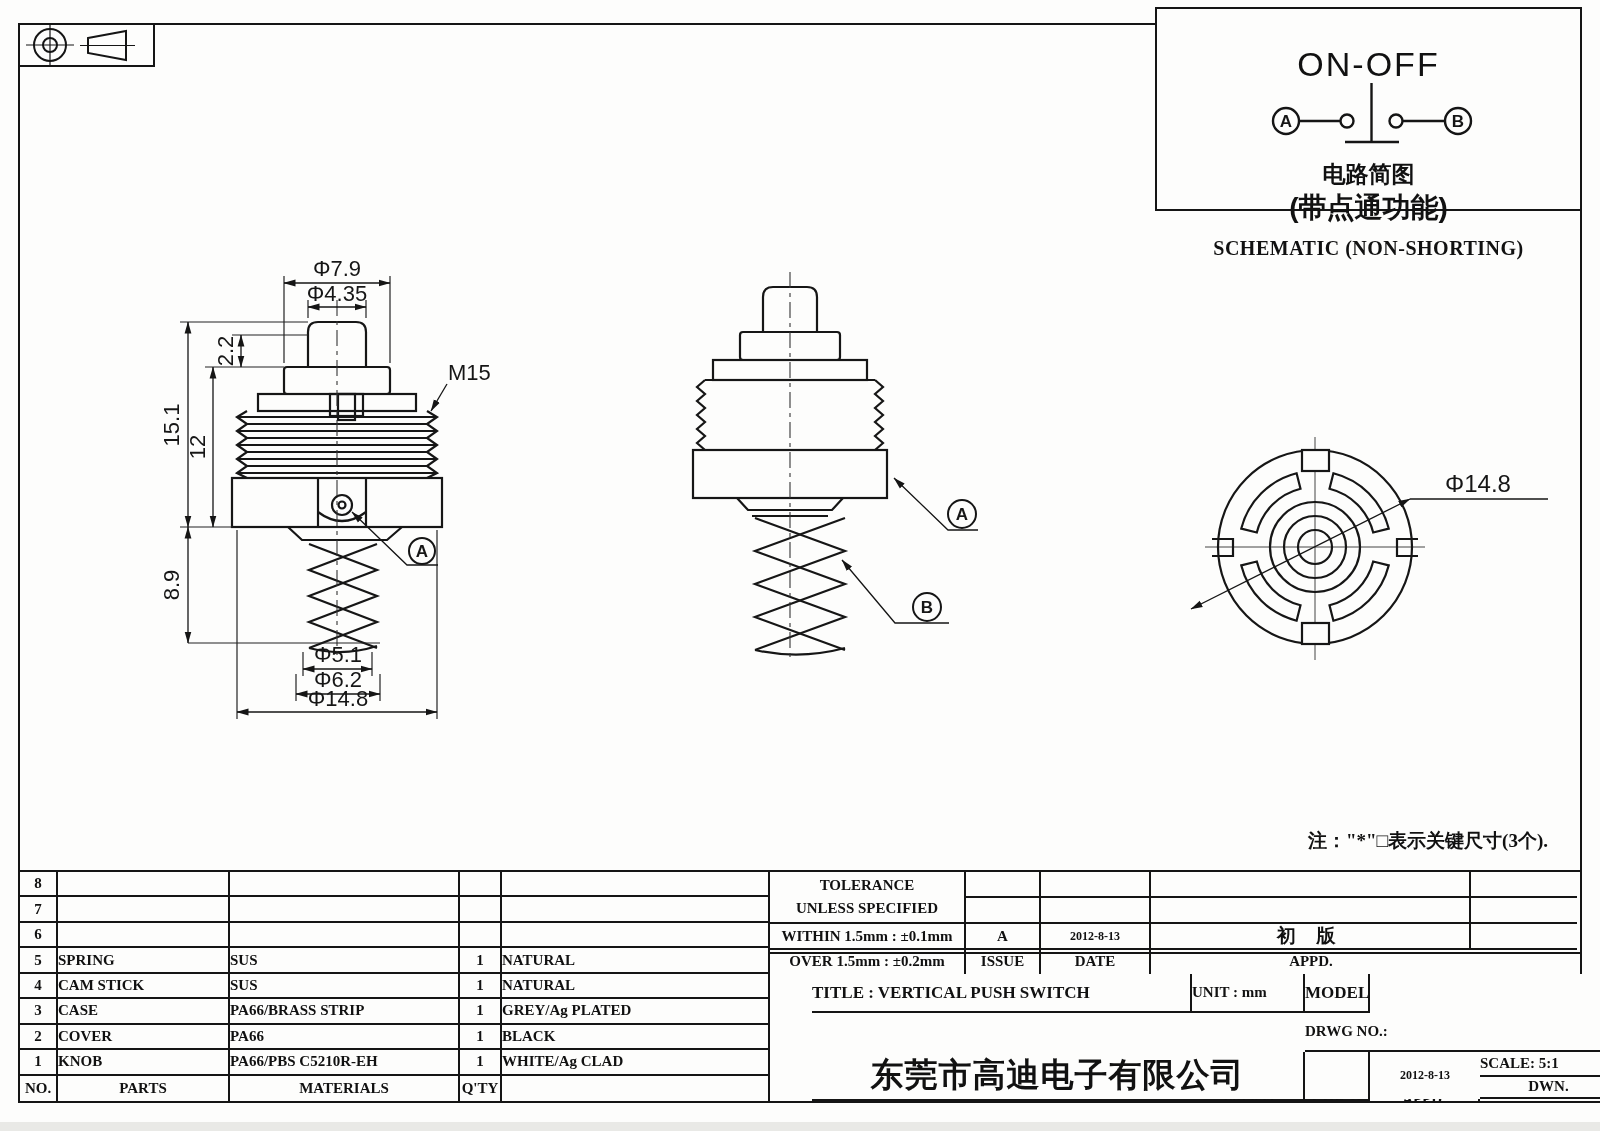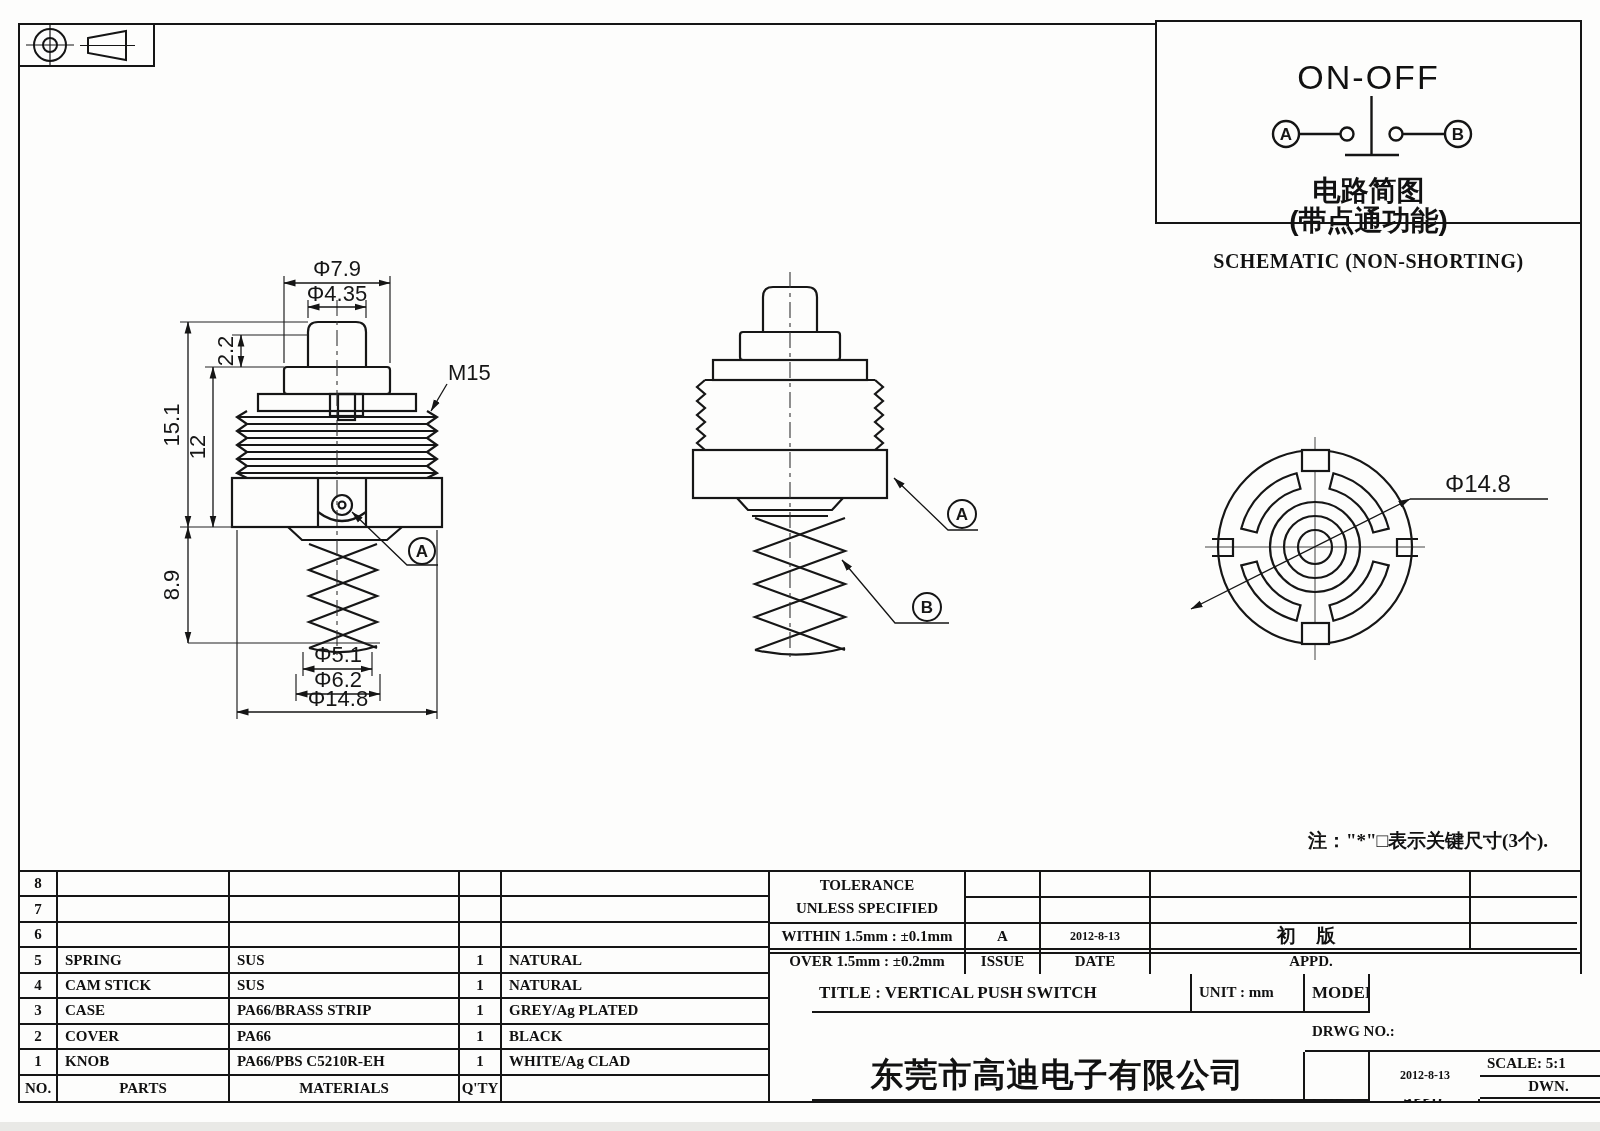--- a/index.html
+++ b/index.html
@@ -11,42 +11,42 @@
   }
   .frame {
     position:absolute; left:18px; top:23px; width:1564px; height:1080px;
     border:2.5px solid #151515;
   }
   .corner-box {
     position:absolute; left:18px; top:23px; width:137px; height:44px;
     border:2px solid #151515; background:#fdfdfc;
   }
   .schematic-box {
-    position:absolute; left:1155px; top:20px; width:427px; height:204px;
+    position:absolute; left:1155px; top:7px; width:427px; height:204px;
     border:2.5px solid #151515; background:#fdfdfc;
   }
   .sch-text { position:absolute; left:0; width:100%; text-align:center; }
   .sch-onoff { top:36px; font-family:"Liberation Sans",sans-serif; font-size:34px; font-weight:500; letter-spacing:2px; }
-  .sch-cn1 { top:150px; font-family:"Liberation Sans",sans-serif; font-size:28px; font-weight:bold; }
+  .sch-cn1 { top:150px; font-family:"Liberation Sans",sans-serif; font-size:23px; font-weight:bold; }
   .sch-cn2 { top:180px; font-family:"Liberation Sans",sans-serif; font-size:28px; font-weight:bold; }
   .sch-en { top:228px; font-size:20px; font-weight:bold; letter-spacing:0.5px; }
   .note {
     position:absolute; right:52px; top:828px; width:420px; text-align:right;
     font-size:19px; font-weight:bold; font-family:"Liberation Serif",serif;
   }
   
   .grid { position:absolute; display:grid; border:2.5px solid #151515; background:#fdfdfc; }
   .cell {
     border-right:2px solid #151515; border-bottom:2px solid #151515;
     display:flex; align-items:center; overflow:hidden;
     font-weight:bold; font-size:15px; white-space:nowrap;
   }
   .nbr { border-right:none; } .nbb { border-bottom:none; }
   .c-center { justify-content:center; }
-  .c-left { padding-left:7px; }
+  .c-left { }
   #parts-grid { left:18px; top:870px; width:752px; height:233px;
     grid-template-columns:38px 172px 230px 42px 268px;
     grid-template-rows:repeat(9, 25.44px); }
   #parts-grid .cell { font-size:15px; }
   #tb-top { left:770px; top:870px; width:812px; height:84px;
     grid-template-columns:196px 75px 110px 320px 106px;
     grid-template-rows:26px 26px 26px 23.5px; border-left:none; }
   #tb-bot { left:812px; top:974px; width:812px; height:129px;
     grid-template-columns:380px 113px 65px 110px 139px;
     grid-template-rows:39px 39px 25px 21.5px; border-left:none; border-top:none; }

